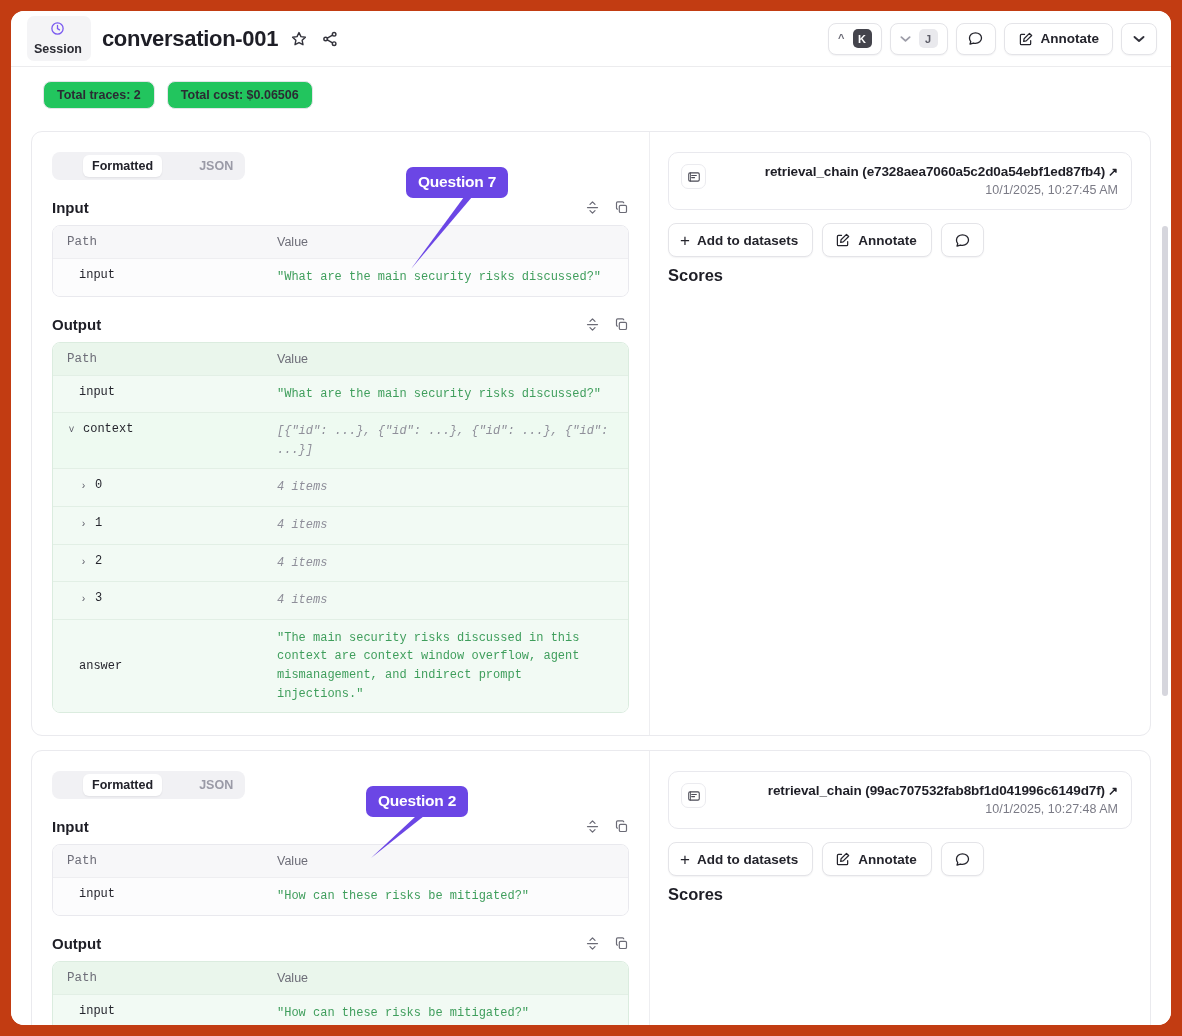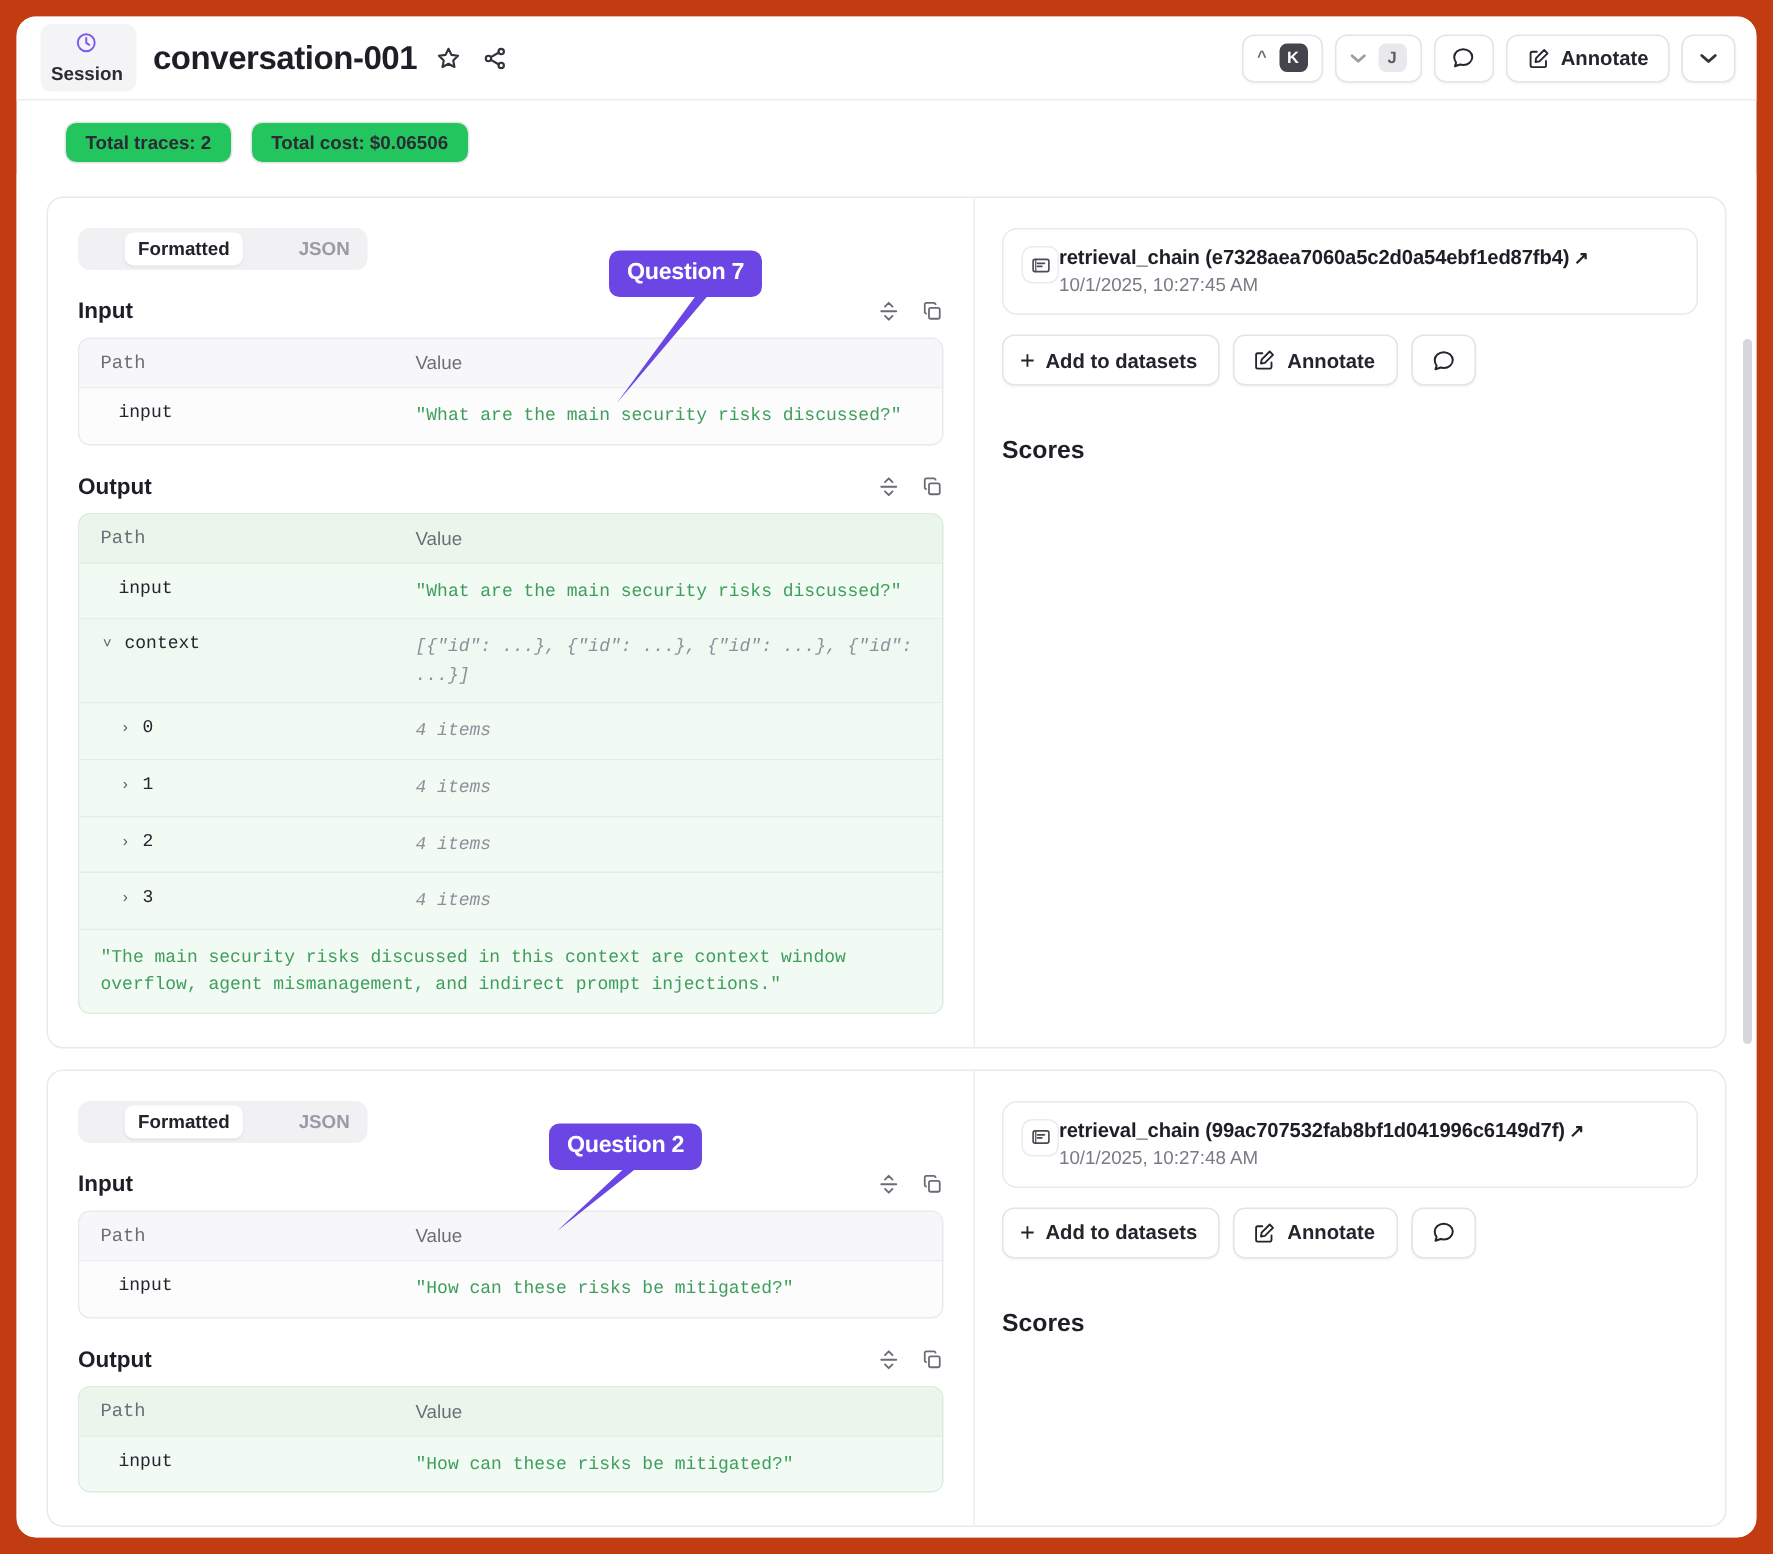--- a/index.html
+++ b/index.html
@@ -177,38 +177,39 @@
   }
   .callout svg { display: block; margin-top: -1px; }
 
   
   .trace-box {
     border: 1px solid #e9e9ee;
     border-radius: 10px;
     padding: 11px 13px 12px 12px;
     display: flex; align-items: flex-start;
     background: #fff;
+    text-align: right;
   }
   .trace-ico-wrap {
     width: 25px; height: 25px; flex: none;
     border: 1px solid #ebebef; border-radius: 7px;
     display: flex; align-items: center; justify-content: center;
     background: #fff;
   }
   .trace-name {
     font-size: 13.5px; font-weight: 700; color: #1e1e26;
     letter-spacing: -0.1px;
   }
   .ext-link { color: #22222a; font-size: 12px; margin-left: 3px; }
   .trace-time { font-size: 12.5px; color: #7b7b86; margin-top: 4px; }
   .action-row { display: flex; gap: 9px; margin-top: 13px; }
   .btn-ds { padding: 0 14px 0 11px; height: 34px; }
   .btn-an { padding: 0 14px 0 12px; height: 34px; }
   .btn-cm { width: 43px; height: 34px; }
-  .scores-title { font-size: 16.5px; font-weight: 700; color: #1e1e26; margin-top: 34px; }
+  .scores-title { font-size: 16.5px; font-weight: 700; color: #1e1e26; margin-top: 9px; }
 
   
   .vscroll {
     position: absolute; right: 3px; top: 110px;
     width: 6px; height: 470px;
     background: #d6d6dd; border-radius: 3px;
     cursor: pointer;
   }
 </style>
 </head>
@@ -371,20 +372,23 @@
           </div>
           <div class="kv-row kv-body">
             <div class="kv-c kv-k">
                 <span class="tw" style="margin-left:12px">›</span>
               <span>3</span>
               </div>
             <div class="kv-c kv-v muted">4 items</div>
           </div>
 
           <div class="kv-row kv-body">
+            <div class="kv-c kv-k" style="align-items:center">
+                <span class="ind">answer</span>
+              </div>
             <div class="kv-c kv-v">"The main security risks discussed in this context are context window overflow, agent mismanagement, and indirect prompt injections."</div>
           </div>
         </div>
 
         
         <div class="callout" style="left:374px; top:35px;">
           <div class="callout-box">Question 7</div>
           <svg width="70" height="72" viewBox="0 0 70 72">
             <path d="M58 0 L66 0 L5 72 Z" fill="#6b46e5"></path>
           </svg>

